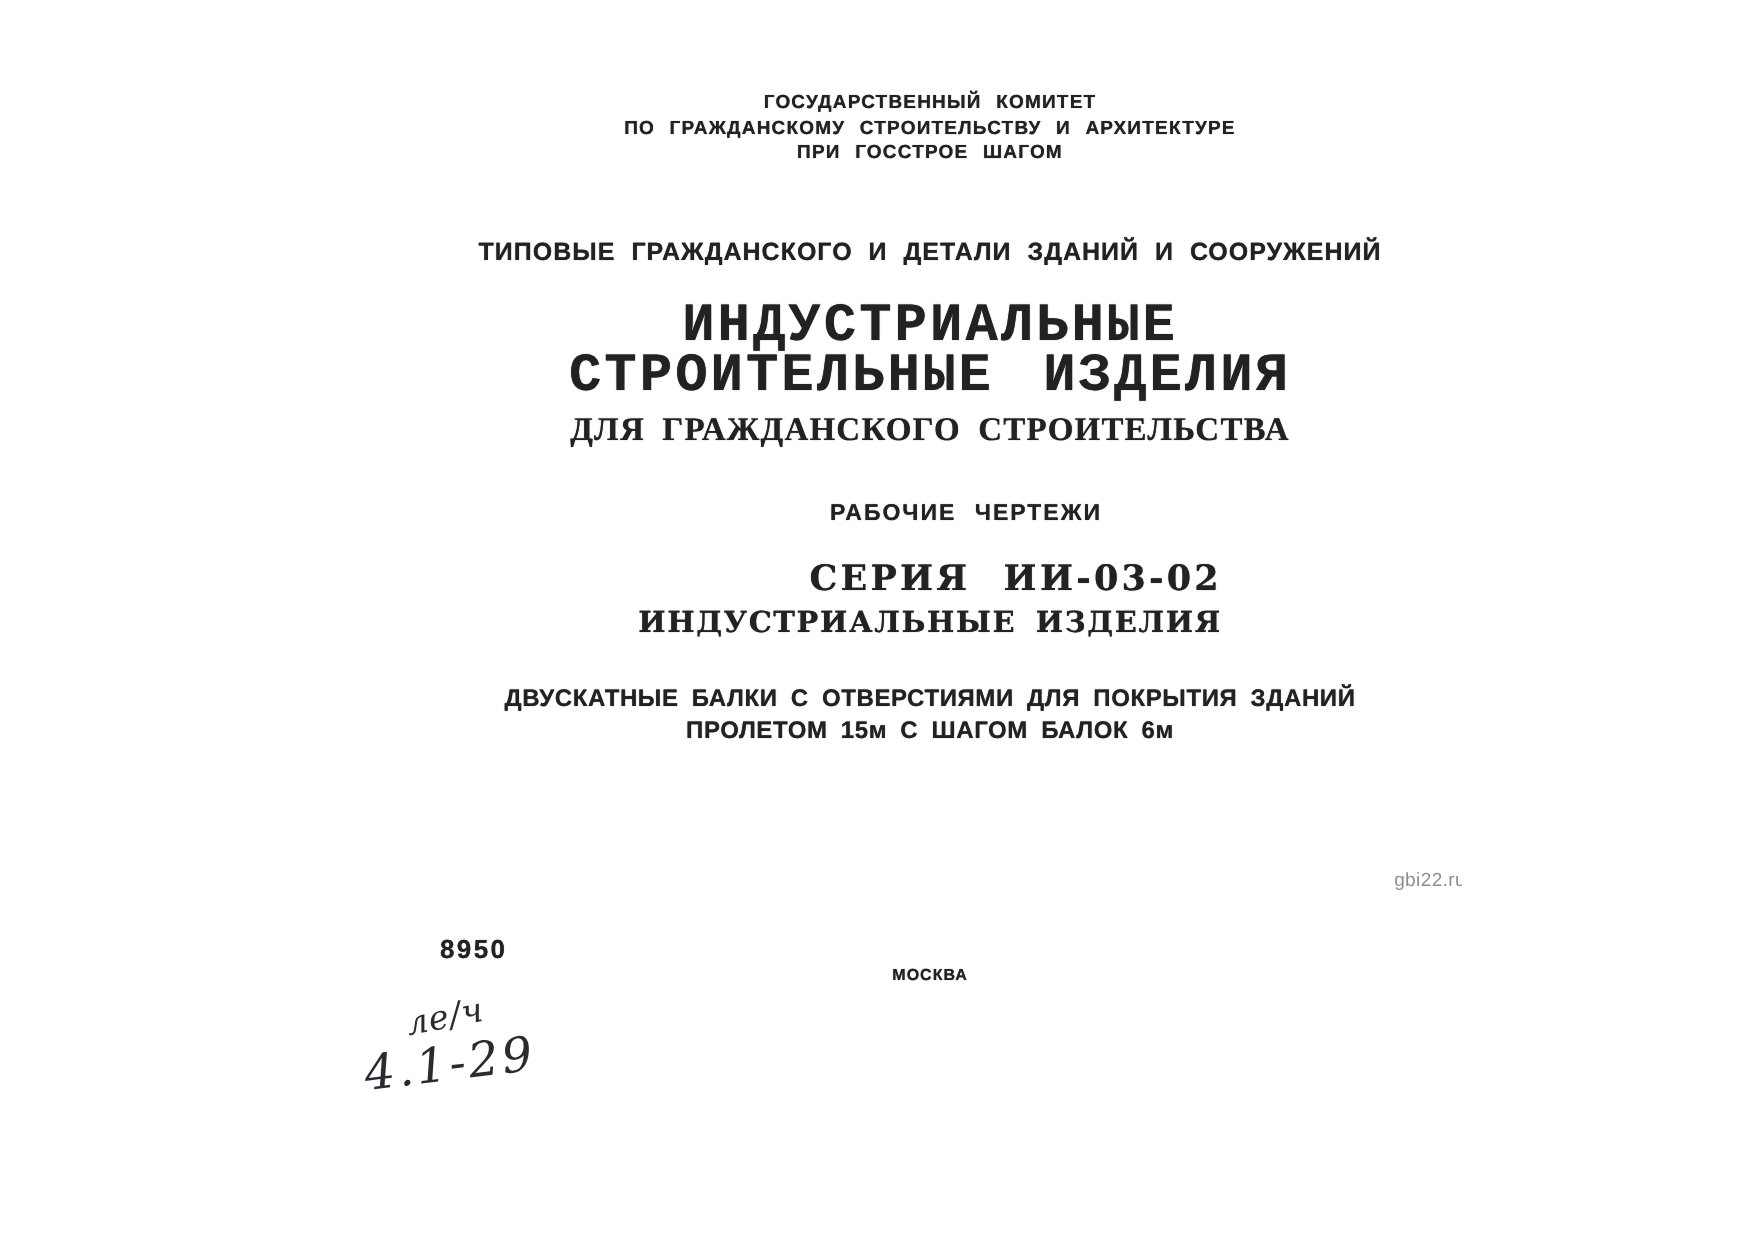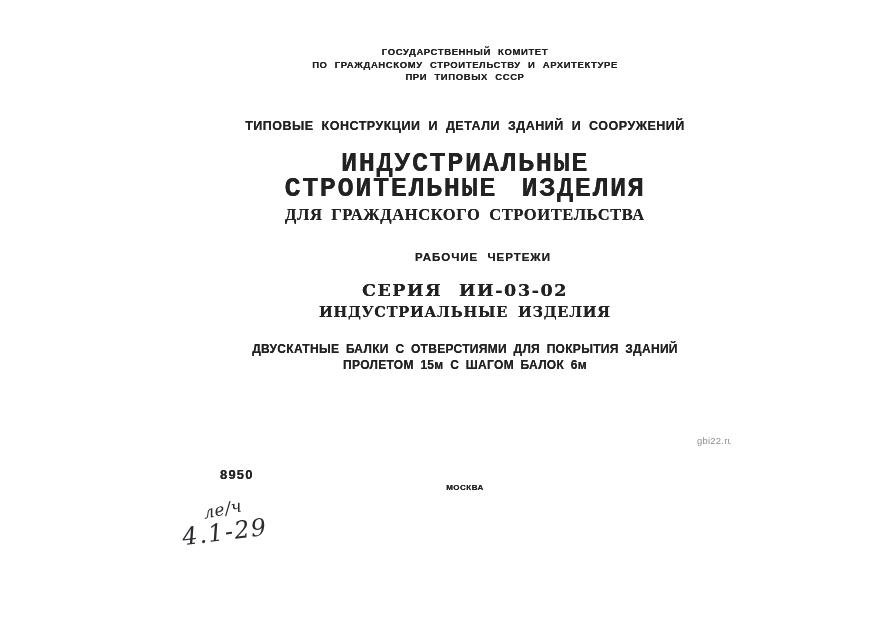--- a/index.html
+++ b/index.html
@@ -68,20 +68,21 @@
     font-weight: 700;
     letter-spacing: 1px;
     word-spacing: 5px;
     padding-left: 36px;
   }
   .series-block {
     top: 280px;
     line-height: 21px;
     font-family: "DejaVu Serif", "Liberation Serif", serif;
     font-weight: 700;
+    text-align: right;
   }
   .series-number {
     font-size: 17.5px;
     letter-spacing: 1.6px;
     word-spacing: 9px;
   }
   .series-name {
     font-size: 14.5px;
     letter-spacing: 0.8px;
     word-spacing: 4px;
@@ -146,24 +147,24 @@
   }
 </style>
 </head>
 <body>
 
 <div class="page">
 
   <div class="centered org-block ink">
     <div>ГОСУДАРСТВЕННЫЙ КОМИТЕТ</div>
     <div>ПО ГРАЖДАНСКОМУ СТРОИТЕЛЬСТВУ И АРХИТЕКТУРЕ</div>
-    <div>ПРИ ТИПОВЫХ СССР</div>
+    <div>ПРИ ГОССТРОЕ ШАГОМ</div>
   </div>
 
-  <div class="centered type-line ink">ТИПОВЫЕ КОНСТРУКЦИИ И ДЕТАЛИ ЗДАНИЙ И СООРУЖЕНИЙ</div>
+  <div class="centered type-line ink">ТИПОВЫЕ ГРАЖДАНСКОГО И ДЕТАЛИ ЗДАНИЙ И СООРУЖЕНИЙ</div>
 
   <div class="centered main-title ink">
     <div class="serif-line">ИНДУСТРИАЛЬНЫЕ</div>
     <div class="serif-line">СТРОИТЕЛЬНЫЕ ИЗДЕЛИЯ</div>
     <div class="sans-line">ДЛЯ ГРАЖДАНСКОГО СТРОИТЕЛЬСТВА</div>
   </div>
 
   <div class="centered subtitle-line ink">РАБОЧИЕ ЧЕРТЕЖИ</div>
 
   <div class="centered series-block ink">

